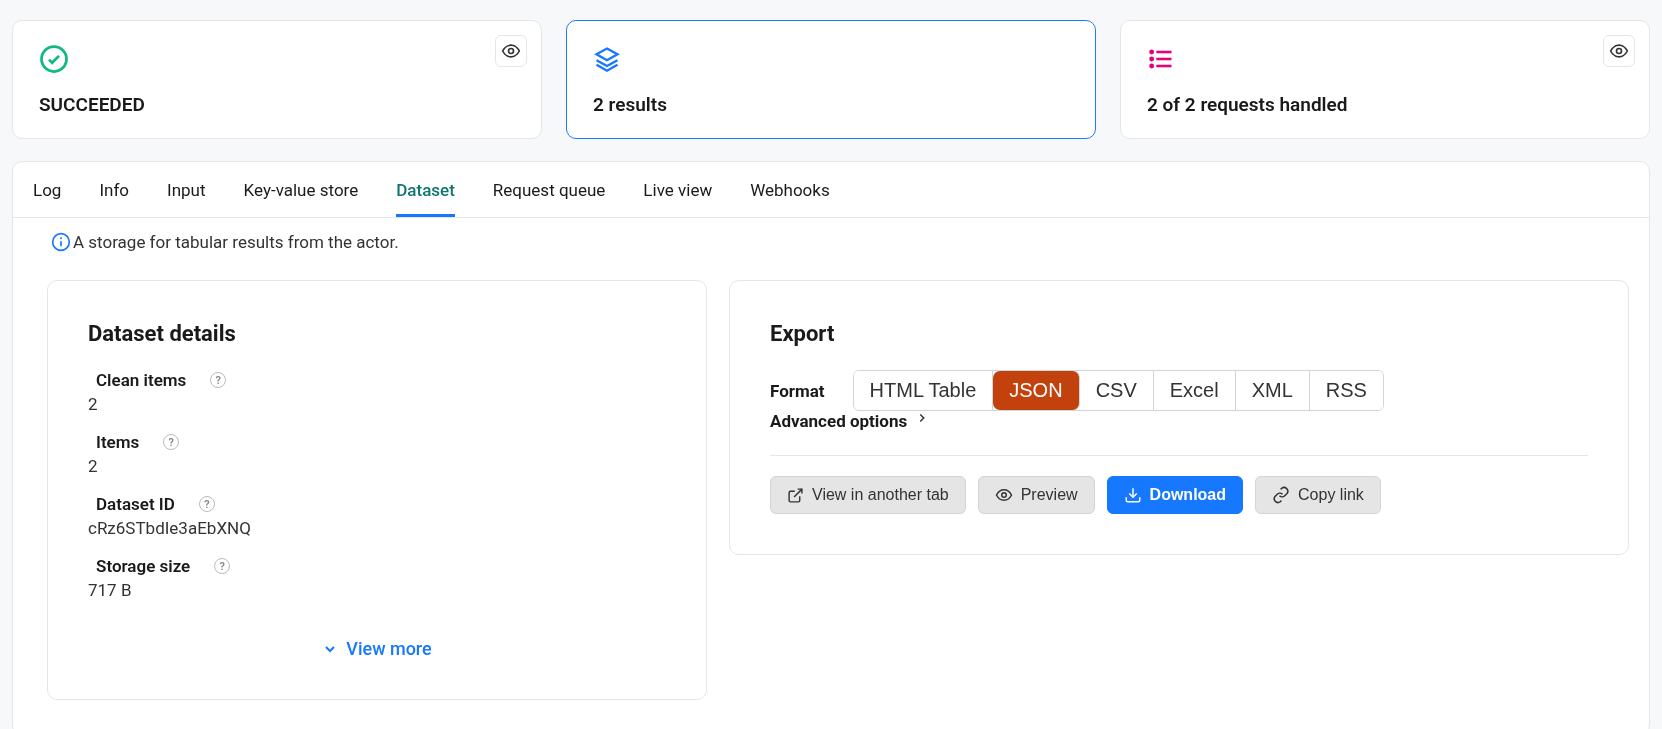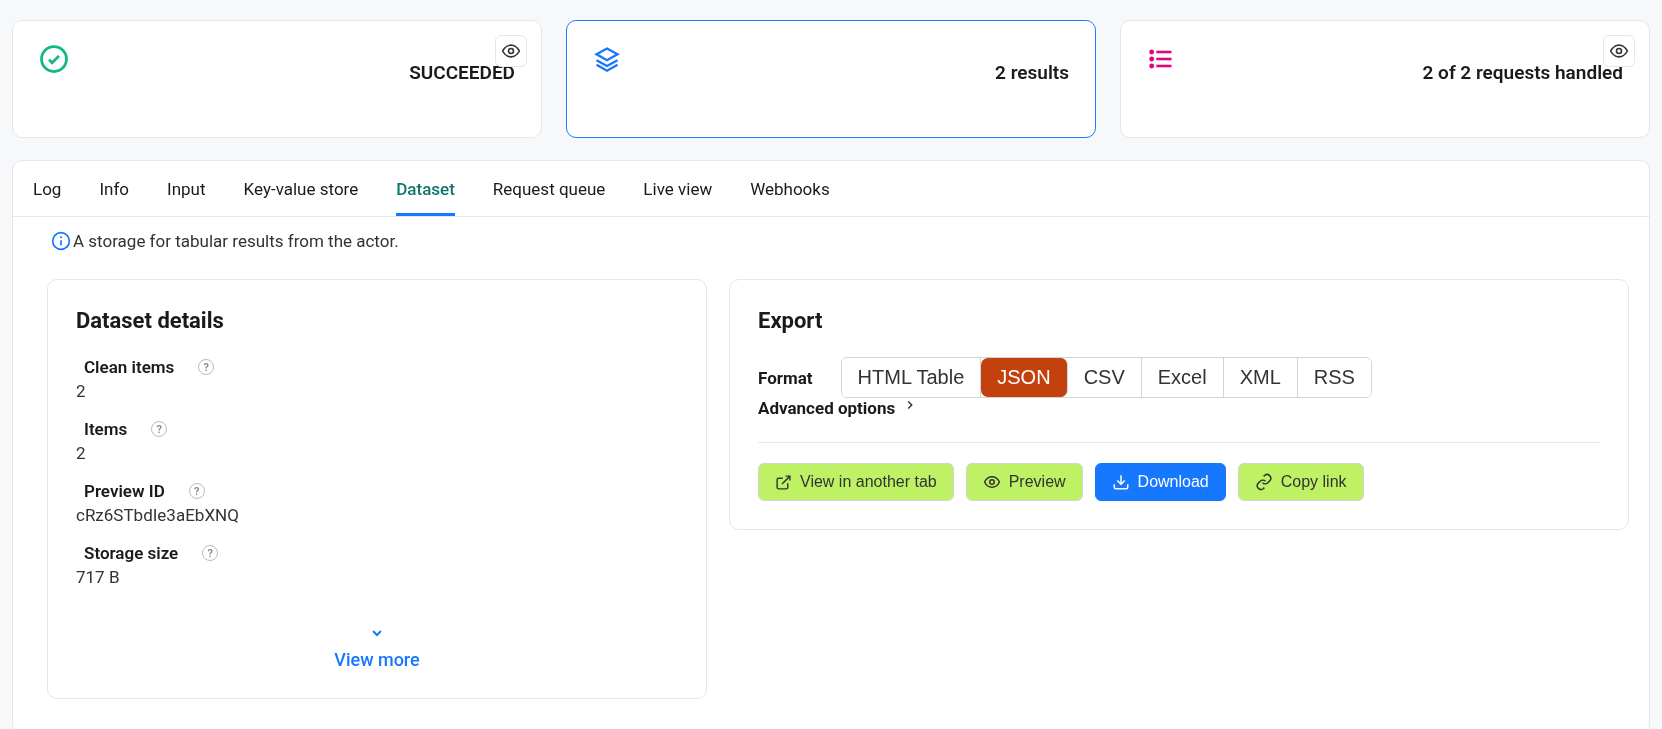--- a/index.html
+++ b/index.html
@@ -1,48 +1,48 @@
 <!DOCTYPE html>
 <html><head>
 <meta charset="utf-8">
 <style>
 * { box-sizing: border-box; margin: 0; padding: 0; }
 body { font-family: -apple-system, BlinkMacSystemFont, "Segoe UI", Roboto, Helvetica, Arial, sans-serif; background: #f7f8fa; color: #1a1a1a; padding: 20px 12px; }
 .cards { display: flex; gap: 24px; margin-bottom: 22px; }
-.card { flex: 1; background: #fff; border: 1px solid #e4e6eb; border-radius: 10px; padding: 22px 26px; position: relative; min-height: 118px; display: flex; flex-direction: row; justify-content: space-between; }
+.card { flex: 1; background: #fff; border: 1px solid #e4e6eb; border-radius: 10px; padding: 22px 26px; position: relative; min-height: 118px; display: flex; flex-direction: column; justify-content: space-between; }
 .card.active-card { border: 1.5px solid #2179ff; }
 .card-top { display:flex; align-items:center; height:32px;}
 .eye-btn { position:absolute; top:14px; right:14px; width:32px; height:32px; border:1px solid #e4e6eb; border-radius:6px; background:#fff; display:flex; align-items:center; justify-content:center; cursor:pointer; }
 .card-label { font-size:19px; font-weight:600; margin-top:18px;}
 .tabs-wrap { background:#fff; border:1px solid #e4e6eb; border-radius:10px; overflow:hidden; }
 .tabs { display:flex; gap:38px; padding: 0 20px; border-bottom:1px solid #e4e6eb; }
 .tab { padding:18px 0 14px; font-size:17px; color:#1a1a1a; cursor:pointer; border-bottom:3px solid transparent; }
 .tab.active { color:#0f766e; border-bottom-color:#1677ff; font-weight:500; }
 .info-bar { display:flex; align-items:center; gap:2px; padding:14px 22px 14px 38px; font-size:17px; color:#333; }
 .panels { display:flex; gap:22px; padding: 14px 20px 34px 34px; align-items:flex-start;}
-.panel { background:#fff; border:1px solid #e4e6eb; border-radius:10px; padding:28px; }
+.panel { background:#fff; border:1px solid #e4e6eb; border-radius:10px; padding:40px; }
 .panel.left { flex: 0 0 660px; min-height:380px; }
 .panel.right { flex:1; }
 .panel-title { font-size:22px; font-weight:700; margin-bottom:24px; }
 .detail-item { margin-bottom:18px; }
 .detail-label { font-size:17px; font-weight:600; display:flex; align-items:center; gap:24px;margin-left:8px; }
 .detail-value { font-size:17px; color:#333; margin-top:4px;}
 .help { width:16px; height:16px; border:1px solid #bbb; border-radius:50%; display:inline-flex; align-items:center; justify-content:center; font-size:11px; color:#888; }
-.view-more { color:#1677ff; font-size:18px; font-weight:500; display:flex; align-items:center; justify-content:center; gap:8px; margin-top:38px; cursor:pointer;flex-direction:column;}
+.view-more { color:#1677ff; font-size:18px; font-weight:500; display:flex; align-items:center; justify-content:center; gap:8px; margin-top:38px; cursor:pointer;}
 .format-row { display:flex; align-items:center; gap:28px; }
 .format-label { font-size:17px; font-weight:700;}
 .seg { display:flex; border:1px solid #d0d4db; border-radius:6px; overflow:hidden; }
 .seg-btn { padding:8px 16px; font-size:20px; background:#fff; border:none; border-right:1px solid #d0d4db; cursor:pointer; color:#333;}
 .seg-btn:last-child { border-right:none;}
 .seg-btn.active { background:#c2410c; color:#fff; font-weight:500;border-radius:7px;}
 .adv { font-size:17px; font-weight:700; display:flex; align-items:flex-start; gap:8px; cursor:pointer; margin-bottom:24px;}
 .divider { border-top:1px solid #e4e6eb; margin-bottom:20px;}
 .actions { display:flex; gap:12px; }
-.btn { border:1px solid #d0d4db; background:#bef264; border-radius:6px; padding:9px 16px; font-size:16px; display:flex; align-items:center; gap:8px; cursor:pointer; color:#333;}
-.btn.primary { background:#1677ff; color:#fff; border-color:#1677ff; font-weight:400;}
+.btn { border:1px solid #d0d4db; background:#e5e5e5; border-radius:6px; padding:9px 16px; font-size:16px; display:flex; align-items:center; gap:8px; cursor:pointer; color:#333;}
+.btn.primary { background:#1677ff; color:#fff; border-color:#1677ff; font-weight:700;}
 svg { display:block; }
 </style>
 </head>
 <body>
 
 <div class="cards">
   <div class="card">
     <div class="card-top">
       <span>
         <svg width="30" height="30" viewBox="0 0 24 24" fill="none" stroke="#10b981" stroke-width="2.2">
@@ -138,21 +138,21 @@
       <div class="detail-item">
         <div class="detail-label">
           <span>Items</span>
           <span class="help">?</span>
         </div>
         <div class="detail-value">2</div>
       </div>
 
       <div class="detail-item">
         <div class="detail-label">
-          <span>Preview ID</span>
+          <span>Dataset ID</span>
           <span class="help">?</span>
         </div>
         <div class="detail-value">cRz6STbdIe3aEbXNQ</div>
       </div>
 
       <div class="detail-item">
         <div class="detail-label">
           <span>Storage size</span>
           <span class="help">?</span>
         </div>

